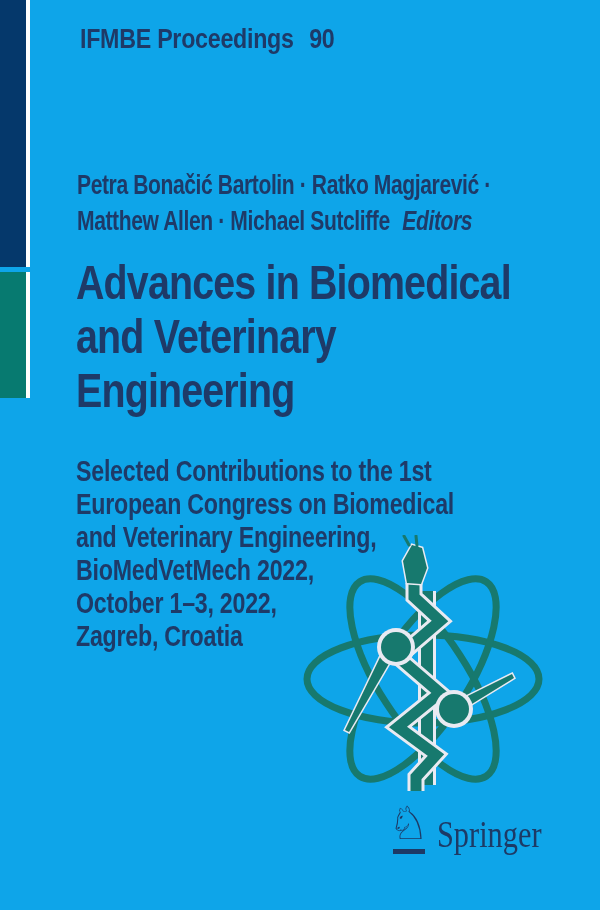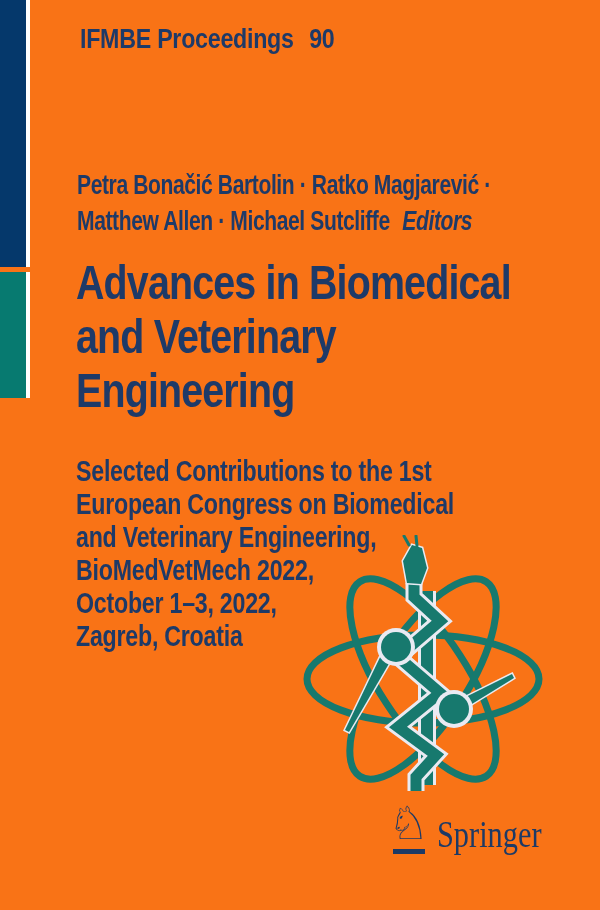--- a/index.html
+++ b/index.html
@@ -3,21 +3,21 @@
 <meta charset="utf-8">
 <style>
   html,body{margin:0;padding:0;}
   body{
     width:600px;height:910px;
     font-family:"Liberation Sans",sans-serif;
     overflow:hidden;
   }
   .cover{
     position:relative;width:600px;height:910px;
-    background:#f97316;
+    background:#0ea5e9;
   }
   
   .bar{position:absolute;left:0;width:26px;border-right:4px solid #ffffff;}
   .bar-navy{top:0;height:267px;background:#05386b;}
   .bar-teal{top:272px;height:126px;background:#077a70;}
 
   
   .cond{transform-origin:0 0;transform:scaleX(0.80);white-space:nowrap;}
 
   .series-header{

